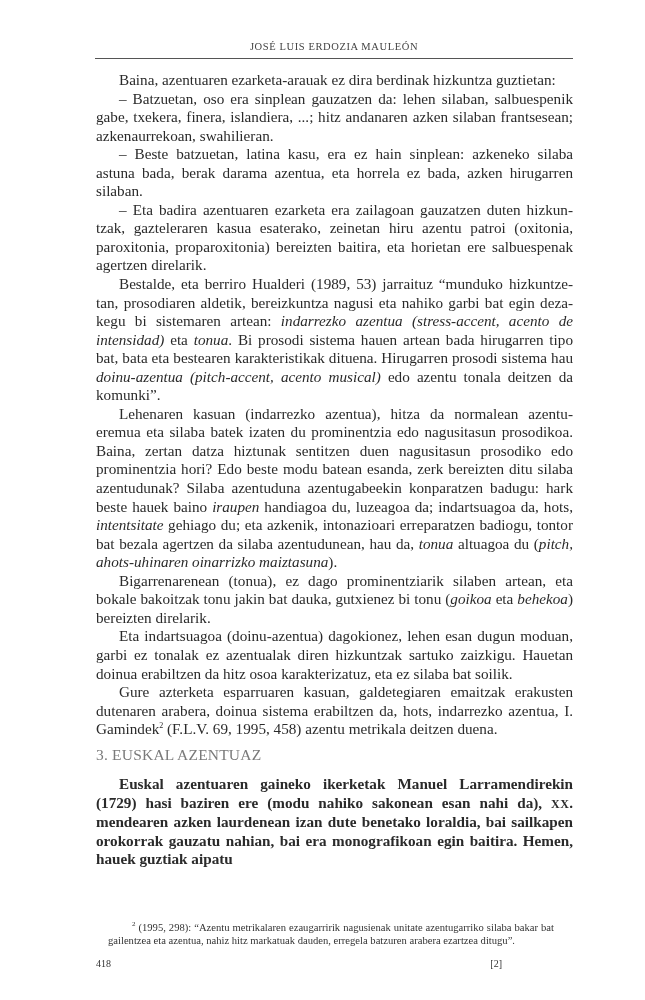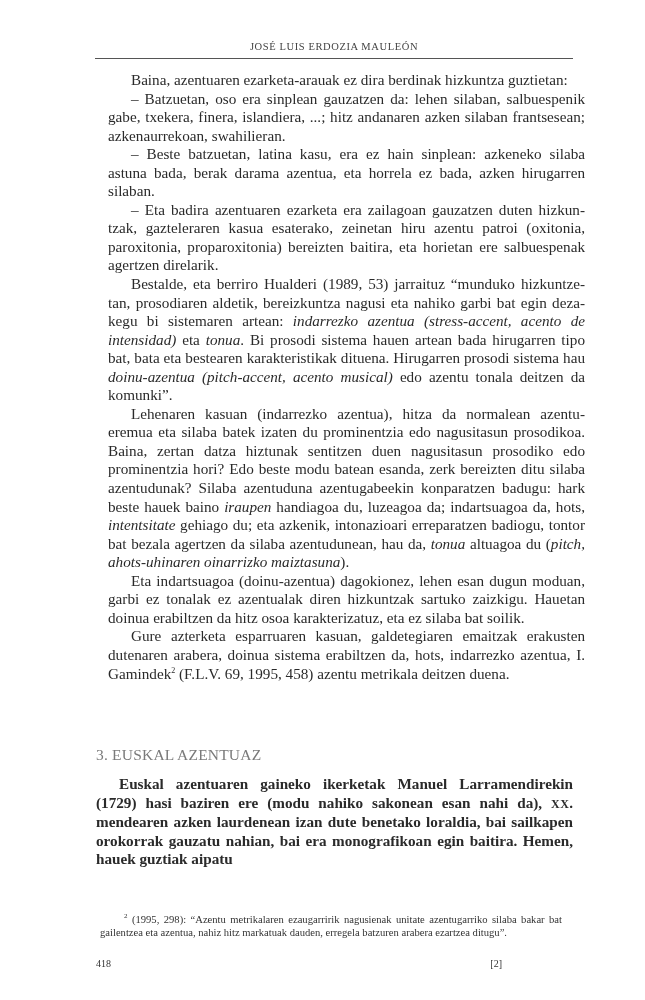--- a/index.html
+++ b/index.html
@@ -5,54 +5,55 @@
   html, body { margin: 0; padding: 0; background: #ffffff; }
   body { width: 645px; height: 1000px; position: relative; overflow: hidden;
          font-family: "Liberation Serif", "DejaVu Serif", serif; color: #2a2a2a; }
   .page { position: absolute; left: 0; top: 0; width: 574px; height: 1000px; }
   .running-head { position: absolute; left: 95px; width: 478px; top: 41px;
                   text-align: center; font-size: 10.5px; letter-spacing: 0.6px;
                   color: #444; }
   .head-rule { position: absolute; left: 95px; width: 478px; top: 58px;
                height: 0; border-top: 1px solid #555; }
   .body { position: absolute; left: 96px; width: 477px; top: 71px;
-          font-size: 15.2px; line-height: 18.55px; text-align: justify; margin-left: 12px; }
+          font-size: 15.2px; line-height: 18.55px; text-align: justify; }
   .body p { margin: 0; text-indent: 23px; hyphens: manual; }
   .body i { font-style: italic; }
   .body b { font-weight: normal; }
   .fnref { font-size: 8px; vertical-align: super; line-height: 0; }
   .sec-head { position: absolute; left: 96px; top: 746px; font-size: 15.5px;
               color: #7a7a7a; letter-spacing: 0.2px; }
   .body2 { position: absolute; left: 96px; width: 477px; top: 775px;
            font-size: 15.2px; line-height: 18.55px; text-align: justify; }
   .body2 p { margin: 0; text-indent: 23px; font-weight: bold; }
   .sc { font-size: 12px; letter-spacing: 0.4px; }
   .footnote { position: absolute; left: 96px; width: 470px; top: 906px;
               font-size: 10.6px; line-height: 13.5px; text-align: justify; color: #333; }
-  .footnote p { margin: 4px; text-indent: 24px; }
+  .footnote p { margin: 12px; text-indent: 24px; }
   .footnote sup { font-size: 7px; }
   .folio { position: absolute; top: 958px; font-size: 10px; color: #333; }
   .folio.left { left: 96px; }
   .folio.right { right: 72px; }
 </style>
 </head>
 <body>
 
 <div class="page">
 
   <div class="running-head">JOSÉ LUIS ERDOZIA MAULEÓN</div>
   <div class="head-rule"></div>
 
   <div class="body">
     <p>Baina, azentuaren ezarketa-arauak ez dira berdinak hizkuntza guztietan:</p>
     <p>– Batzuetan, oso era sinplean gauzatzen da: lehen silaban, salbuespenik gabe, txekera, finera, islandiera, ...; hitz andanaren azken silaban frantsesean; azkenaurrekoan, swahilieran.</p>
     <p>– Beste batzuetan, latina kasu, era ez hain sinplean: azkeneko silaba astuna bada, berak darama azentua, eta horrela ez bada, azken hirugarren silaban.</p>
     <p>– Eta badira azentuaren ezarketa era zailagoan gauzatzen duten hizkun­tzak, gazteleraren kasua esaterako, zeinetan hiru azentu patroi (oxitonia, paroxitonia, proparoxitonia) bereizten baitira, eta horietan ere salbuespenak agertzen direlarik.</p>
     <p><span>Bestalde, eta berriro Hualderi (1989, 53) jarraituz “munduko hizkuntze­tan, prosodiaren aldetik, bereizkuntza nagusi eta nahiko garbi bat egin deza­kegu bi sistemaren artean: </span><i>indarrezko azentua (stress-accent, acento de intensi­dad)</i><span> eta </span><i>tonua</i><span>. Bi prosodi sistema hauen artean bada hirugarren tipo bat, bata eta bestearen karakteristikak dituena. Hirugarren prosodi sistema hau </span><i>doinu-azentua (pitch-accent, acento musical)</i><span> edo azentu tonala deitzen da komunki”.</span></p>
     <p><span>Lehenaren kasuan (</span><b>indarrezko azentua</b><span>), hitza da normalean azentu-eremua eta silaba batek izaten du prominentzia edo nagusitasun prosodikoa. Baina, zertan datza hiztunak sentitzen duen nagusitasun prosodiko edo prominentzia hori? Edo beste modu batean esanda, zerk bereizten ditu silaba azentudunak? Silaba azentuduna azentugabeekin konparatzen badugu: hark beste hauek baino </span><i>iraupen</i><span> handiagoa du, luzeagoa da; indartsuagoa da, hots, </span><i>intentsitate</i><span> gehiago du; eta azkenik, intonazioari erreparatzen badiogu, tontor bat bezala agertzen da silaba azentudunean, hau da, </span><i>tonua</i><span> altuagoa du (</span><i>pitch, ahots-uhinaren oinarrizko maiztasuna</i><span>).</span></p>
+    <p><span>Bigarrenarenean (</span><b>tonua</b><span>), ez dago prominentziarik silaben artean, eta bokale bakoitzak tonu jakin bat dauka, gutxienez bi tonu (</span><i>goikoa</i><span> eta </span><i>behe­koa</i><span>) bereizten direlarik.</span></p>
     <p><span>Eta indartsuagoa (</span><b>doinu-azentua</b><span>) dagokionez, lehen esan dugun moduan, garbi ez tonalak ez azentualak diren hizkuntzak sartuko zaizkigu. Hauetan doinua erabiltzen da hitz osoa karakterizatuz, eta ez silaba bat soilik.</span></p>
     <p><span>Gure azterketa esparruaren kasuan, galdetegiaren emaitzak erakusten dutenaren arabera, doinua sistema erabiltzen da, hots, indarrezko azentua, I. Gamindek</span><sup class="fnref">2</sup><span> (F.L.V. 69, 1995, 458) azentu metrikala deitzen duena.</span></p>
   </div>
 
   <div class="sec-head">3. EUSKAL AZENTUAZ</div>
 
   <div class="body2">
     <p><span>Euskal azentuaren gaineko ikerketak  Manuel Larramendirekin (1729) hasi baziren ere (modu nahiko sakonean esan nahi da), </span><span class="sc">XX</span><span>. mendearen azken laurdenean izan dute benetako loraldia, bai sailkapen orokorrak gauzatu nahian, bai era monografikoan egin baitira. Hemen, hauek guztiak aipatu</span></p>
   </div>
 

